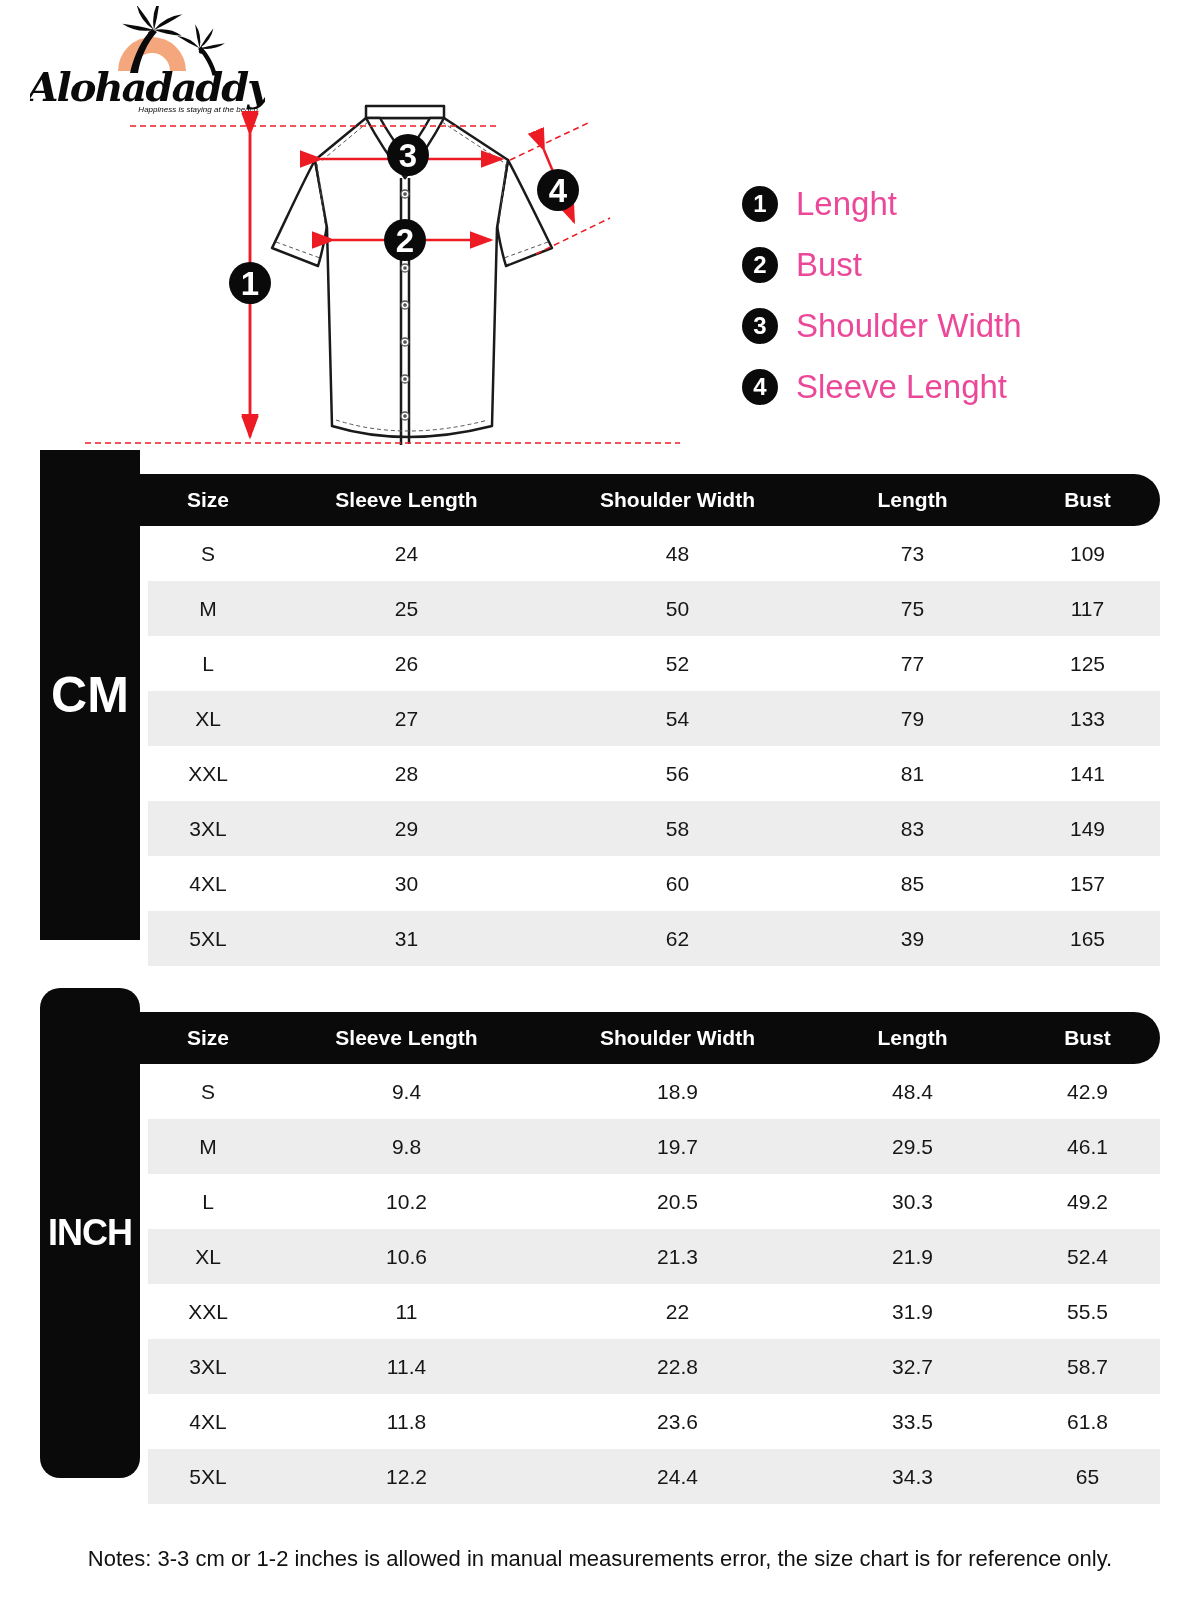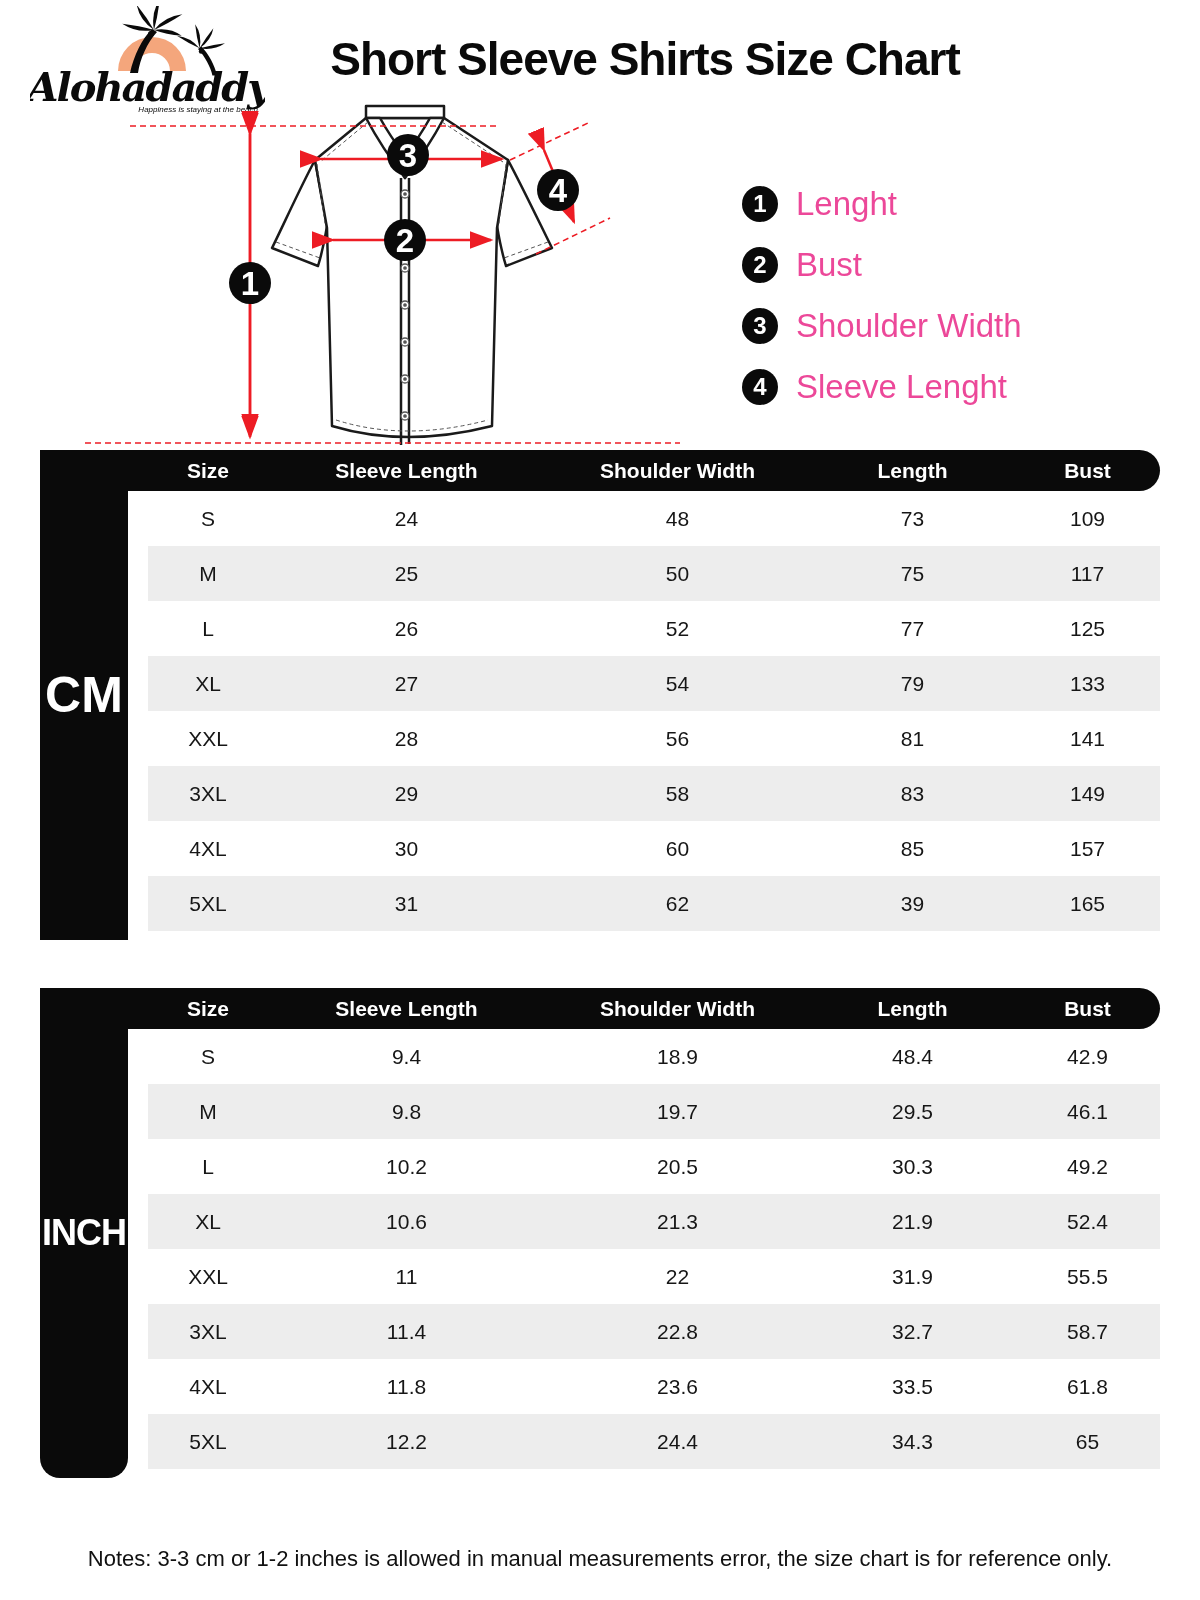--- a/index.html
+++ b/index.html
@@ -16,27 +16,27 @@
 
   .legend{position:absolute;left:742px;top:186px;display:flex;flex-direction:column;gap:25px;}
   .legend-row{display:flex;align-items:center;gap:18px;height:36px;}
   .lbadge{width:36px;height:36px;border-radius:50%;background:#0a0a0a;color:#fff;
           display:flex;align-items:center;justify-content:center;
           font-size:24px;font-weight:bold;}
   .llabel{font-size:33px;color:#ec4899;}
 
   
   .size-table{position:absolute;left:40px;width:1120px;height:490px;}
-  .unit-col{position:absolute;left:0;top:0;bottom:0;width:88px;background:#0a0a0a;
+  .unit-col{position:absolute;left:0;top:0;bottom:0;width:100px;background:#0a0a0a;
             color:#fff;display:flex;align-items:center;justify-content:center;font-weight:bold;}
   .unit-cm{font-size:50px;}
   .unit-inch{font-size:36px;letter-spacing:-1px;border-radius:20px;}
-  .thead{position:relative;height:41px;background:#0a0a0a;border-radius:0 26px 26px 0;
+  .thead{position:relative;height:52px;background:#0a0a0a;border-radius:0 26px 26px 0;
          display:grid;grid-template-columns:108px 120px 277px 265px 205px 145px;
-         align-items:center;color:#fff;font-weight:bold;font-size:21px;text-align:center;z-index:2;}
+         align-items:center;color:#fff;font-weight:bold;font-size:21px;text-align:center;z-index:2;margin-top:24px;}
   .tbody{margin-left:108px;}
   .trow{display:grid;grid-template-columns:120px 277px 265px 205px 145px;height:55px;
         align-items:center;text-align:center;font-size:21px;background:#fff;color:#161616;}
   .trow.alt{background:#ededed;}
 
   .notes{position:absolute;left:0;right:0;top:1546px;text-align:center;font-size:22px;color:#111;}
 </style>
 </head>
 <body>
 
@@ -65,21 +65,20 @@
         <path transform="rotate(-115)" d="M0,0 Q15,-9 30,-5 Q14,-1 0,0 Z"></path>
         <path transform="rotate(-70)" d="M0,0 Q15,-9 30,-5 Q14,-1 0,0 Z"></path>
         <path transform="rotate(-20)" d="M0,0 Q15,-9 32,-5 Q15,-1 0,0 Z"></path>
         <circle cx="-2" cy="4" r="3"></circle>
       </g>
     </g>
     <text x="118" y="94" text-anchor="middle" font-family="'DejaVu Serif', serif" font-style="italic" font-weight="bold" font-size="40" letter-spacing="-2" fill="#0a0a0a">Alohadaddy</text>
     <text x="228" y="105" text-anchor="end" font-family="'Liberation Sans', sans-serif" font-style="italic" font-size="8" fill="#0a0a0a">Happiness is staying at the beach</text>
   </svg>
 
-  <div class="title">Short Sleeve Shirts Size Chart</div>
 
   <svg class="shirt-svg" viewBox="0 0 700 355">
     <defs>
       <marker id="ah" markerWidth="11" markerHeight="8" refX="8.5" refY="3.5" orient="auto" markerUnits="strokeWidth">
         <path d="M0,0 L9.5,3.5 L0,7 Z" fill="#ed1c24"></path>
       </marker>
     </defs>
 
     <g stroke="#1a1a1a" stroke-width="2.5" fill="#fff" stroke-linejoin="round">
 

